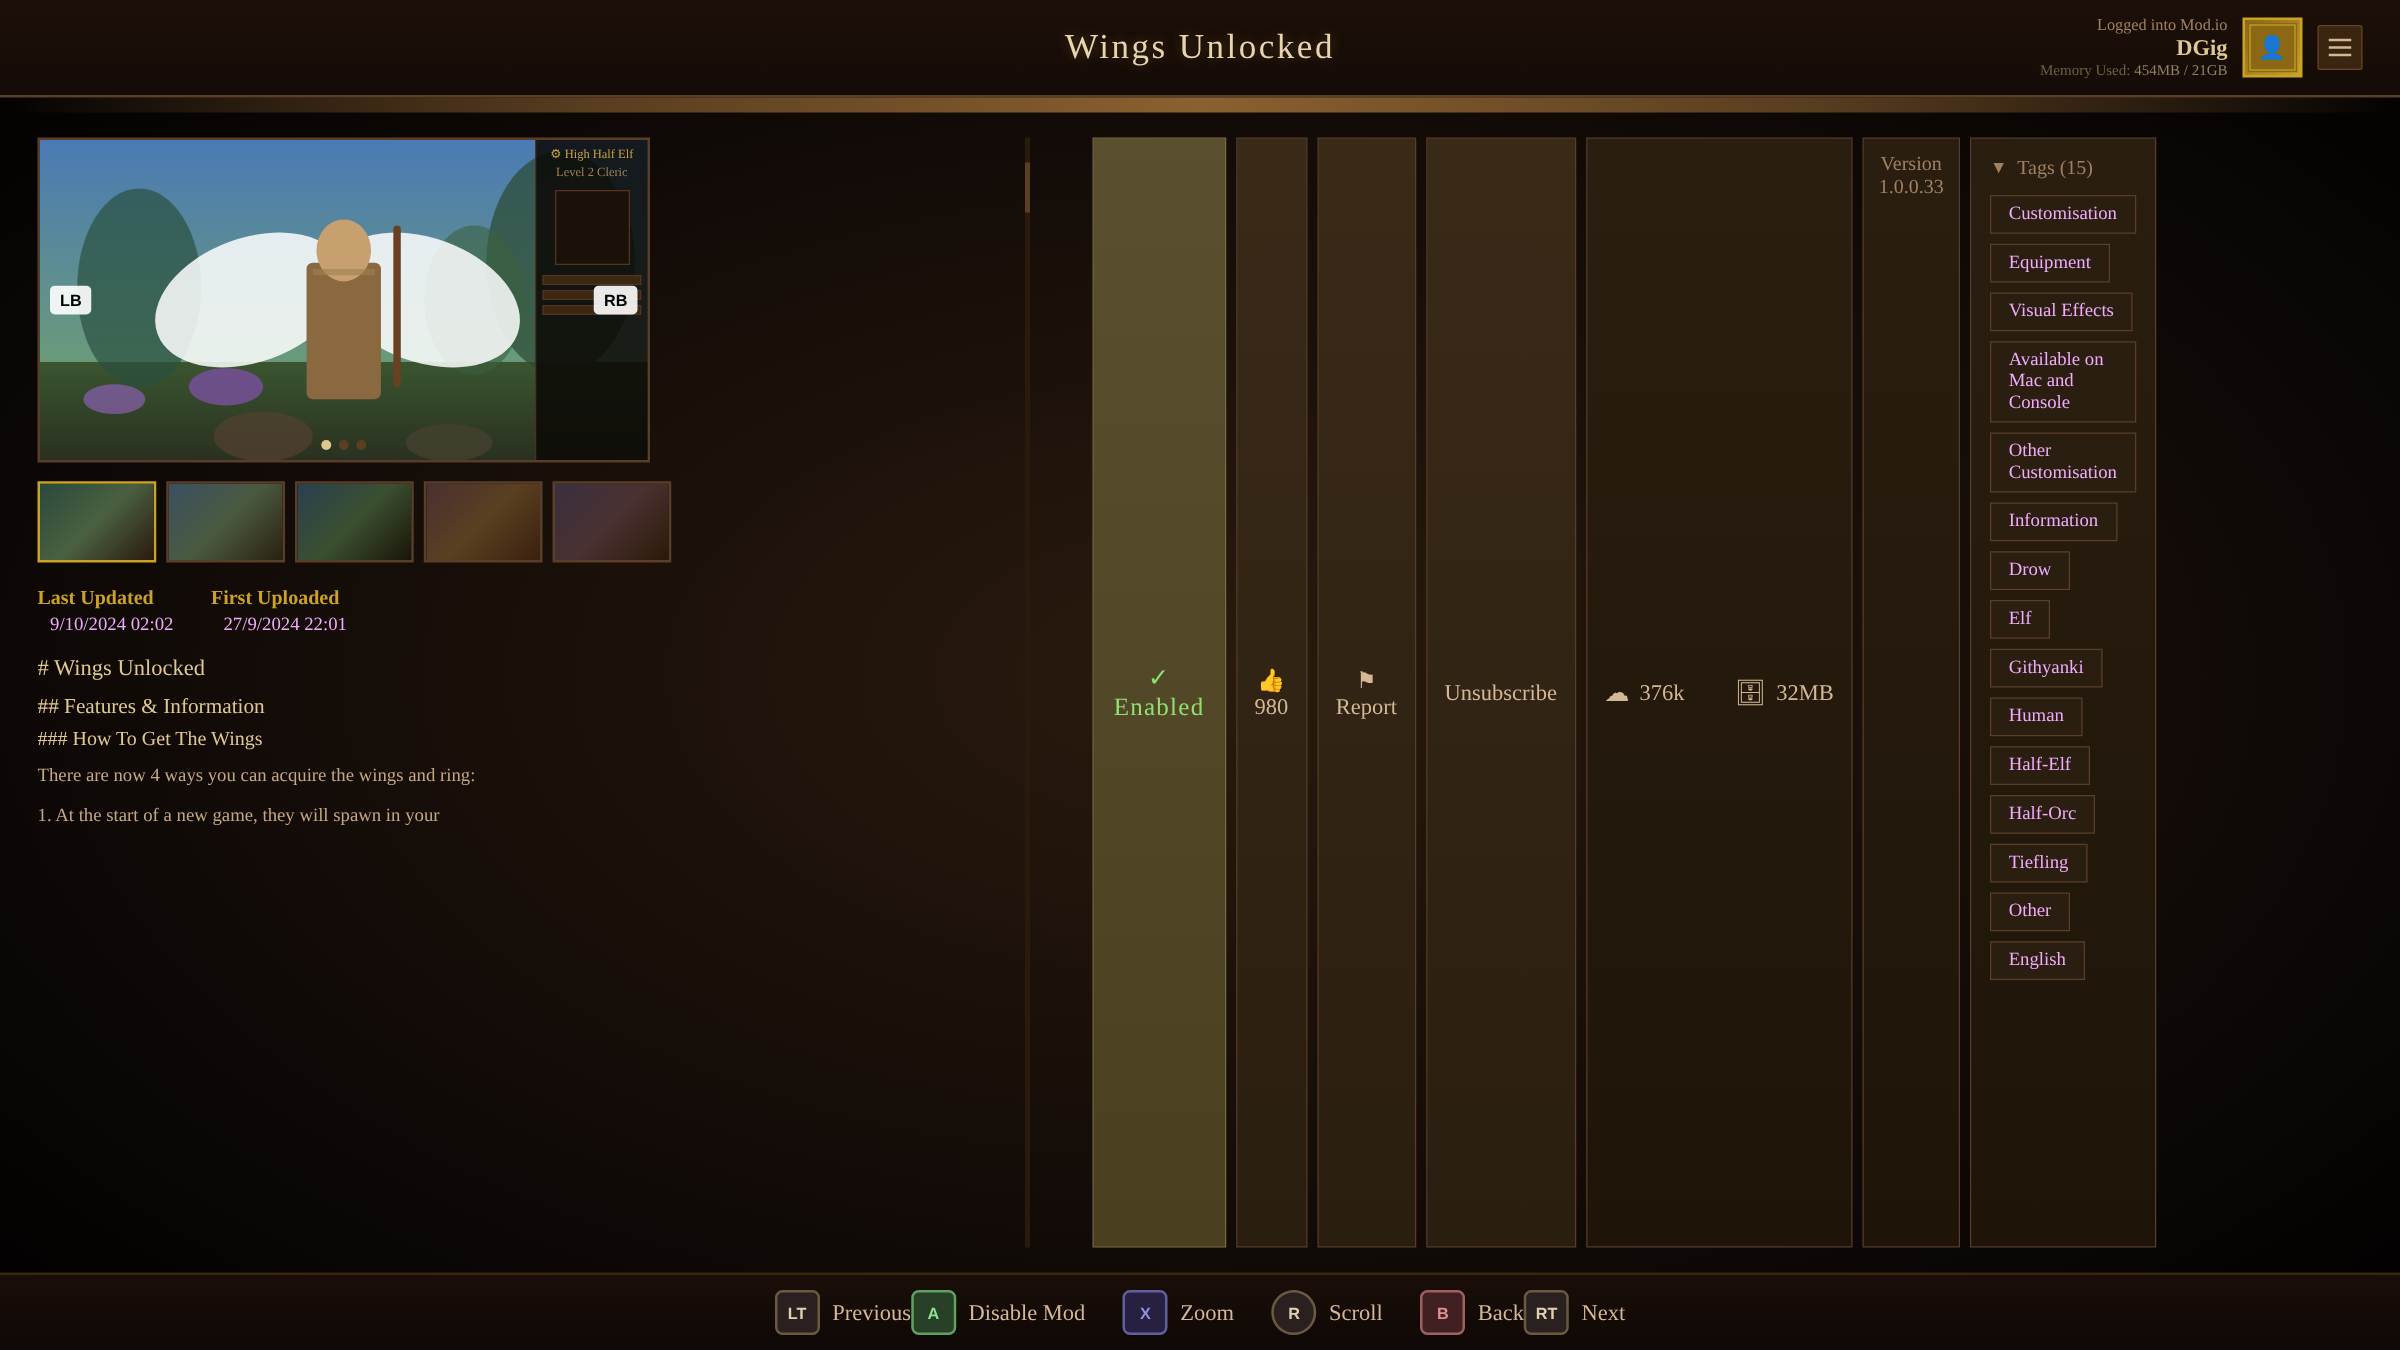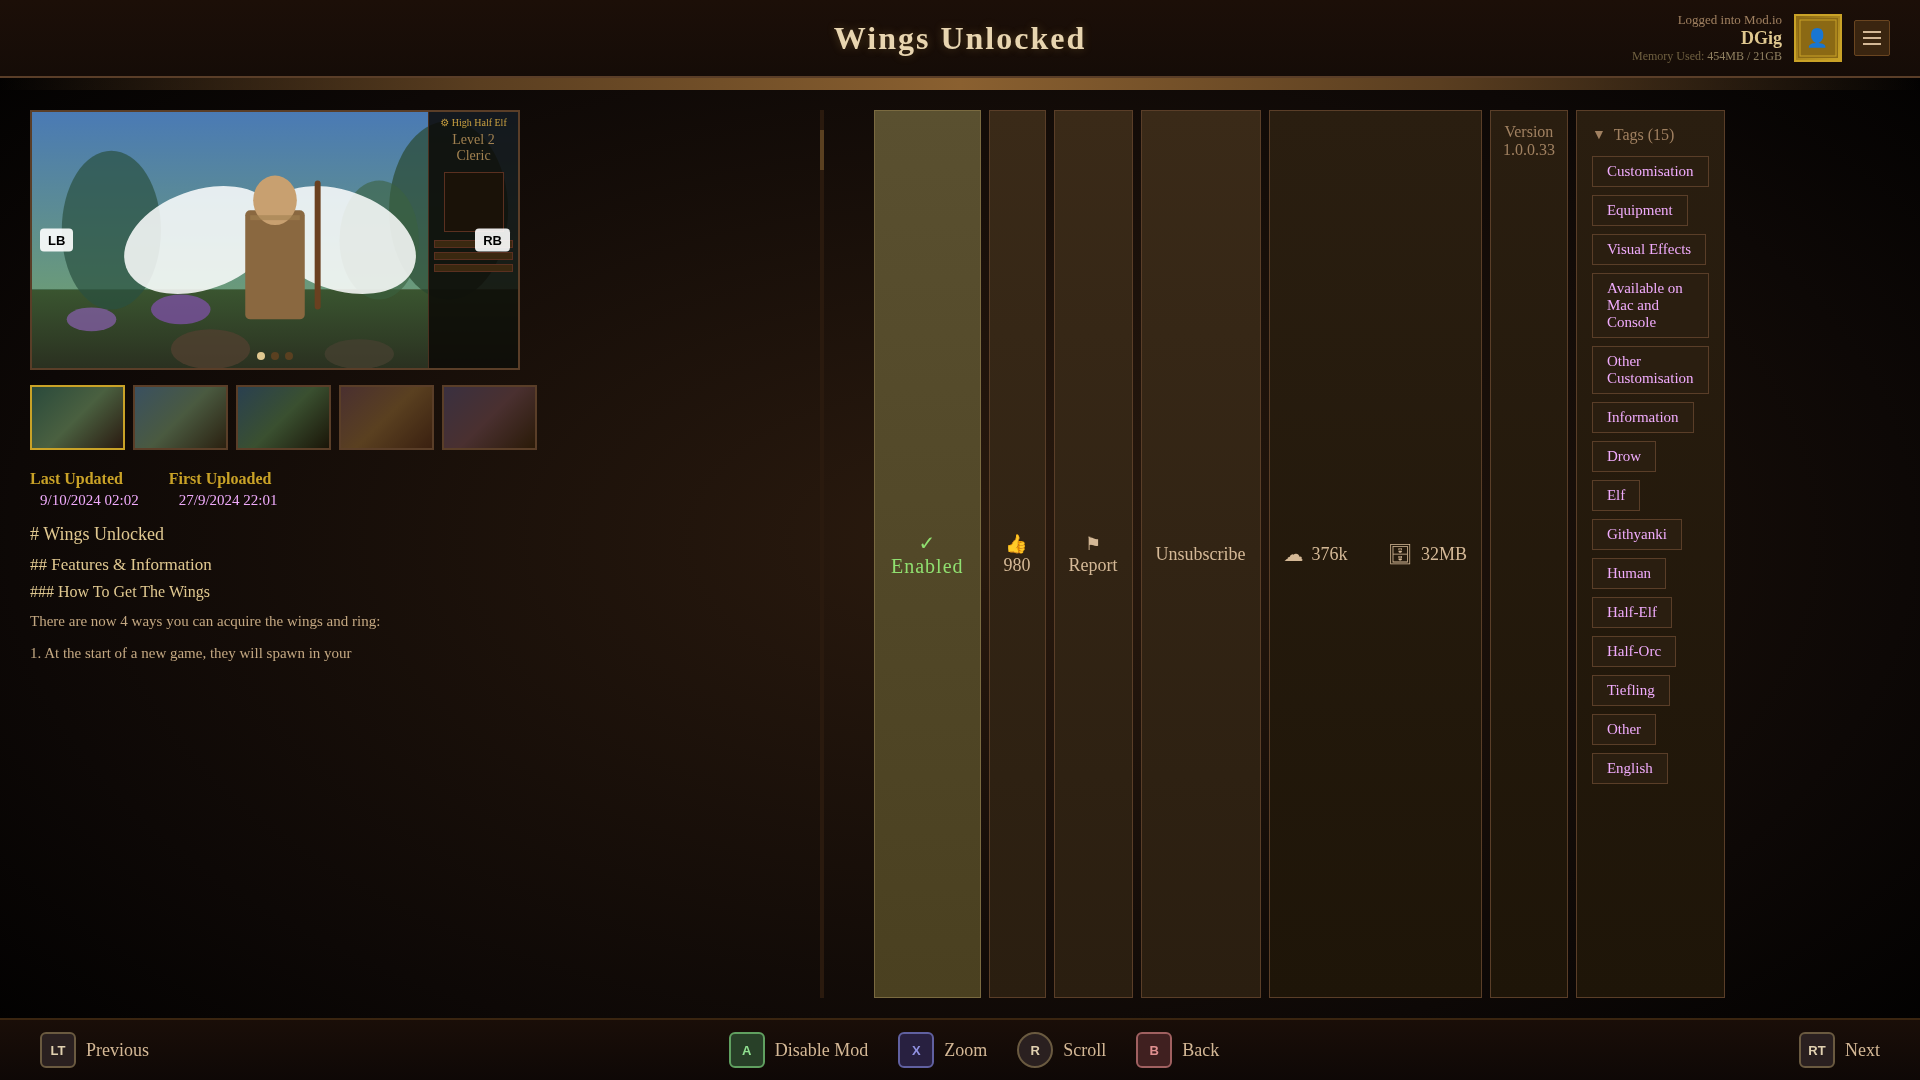--- a/index.html
+++ b/index.html
@@ -40,23 +40,23 @@
       padding: 12px 30px;
       border-bottom: 2px solid #5a3e28;
       background: linear-gradient(180deg, #1c0f08 0%, #150c07 100%);
       position: relative;
     }
 
     .header-title {
       position: absolute;
       left: 50%;
       transform: translateX(-50%);
-      font-size: 32px;
+      font-size: 28px;
       color: #e8d5b0;
-      font-weight: bold;
+      font-weight: normal;
       letter-spacing: 2px;
       text-shadow: 0 0 10px rgba(200,160,80,0.3);
     }
 
     .header-left {
       width: 200px;
     }
 
     .header-right {
       display: flex;
@@ -383,21 +383,21 @@
       padding: 6px 14px;
       font-size: 15px;
       cursor: pointer;
       font-family: 'Georgia', serif;
     }
 
     
     .footer {
       display: flex;
       align-items: center;
-      justify-content: space-between;
+      justify-content: center;
       padding: 12px 40px;
       background: linear-gradient(180deg, #1a0e08 0%, #0e0806 100%);
       border-top: 2px solid #3a2510;
     }
 
     .footer-btn {
       display: flex;
       align-items: center;
       gap: 10px;
       cursor: pointer;
@@ -522,21 +522,21 @@
 
             <ellipse cx="180" cy="240" rx="40" ry="20" fill="#504030" opacity="0.8"></ellipse>
             <ellipse cx="330" cy="245" rx="35" ry="15" fill="#454030" opacity="0.8"></ellipse>
 
             <rect x="620" y="100" width="90" height="150" fill="#1a1208" opacity="0.9" rx="4"></rect>
           </svg>
 
           <div style="position:absolute;right:0;top:0;width:90px;height:260px;background:rgba(10,8,5,0.85);border-left:1px solid #4a3020;">
             <div style="padding:5px;font-size:9px;color:#a08060;text-align:center;">
               <div style="font-size:10px;color:#c9a040;margin-bottom:4px;">⚙ High Half Elf</div>
-              <div style="font-size:14px;color:#a08050;margin-bottom:8px;">Level 2 Cleric</div>
+              <div style="font-size:10px;color:#a08050;margin-bottom:8px;">Level 2 Cleric</div>
               <div style="width:60px;height:60px;background:#1a1208;border:1px solid #5a3020;margin:0 auto 8px;"></div>
               <div style="display:flex;flex-direction:column;gap:4px;">
                 <div style="height:8px;background:#3a2810;border:1px solid #5a3020;"></div>
                 <div style="height:8px;background:#3a2810;border:1px solid #5a3020;"></div>
                 <div style="height:8px;background:#3a2810;border:1px solid #5a3020;"></div>
               </div>
             </div>
           </div>
         </div>
 

